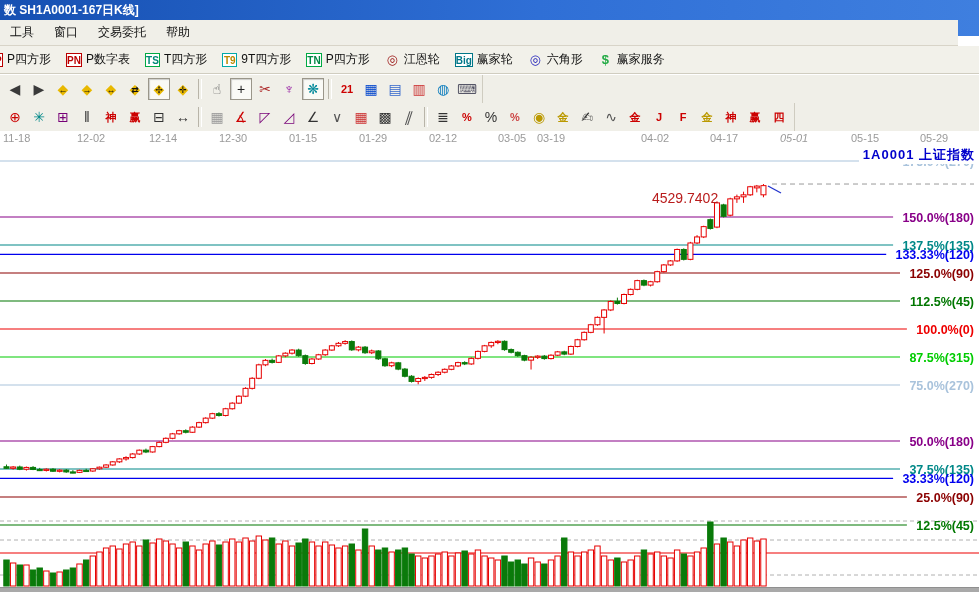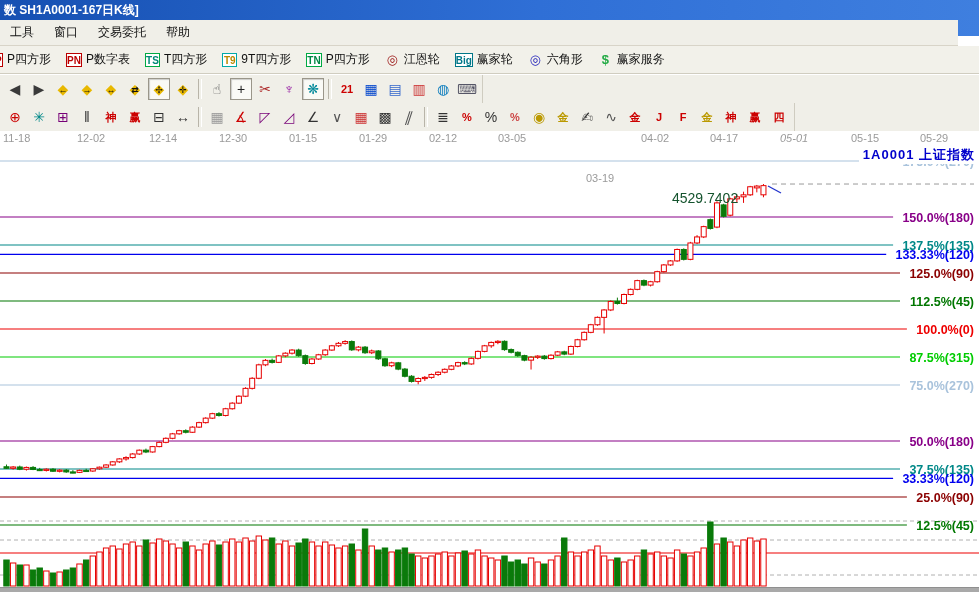--- a/index.html
+++ b/index.html
@@ -31,21 +31,21 @@
   .ibtn .overlay{position:absolute;left:0;top:1px;width:100%;font-size:9px;line-height:20px;color:#111;font-weight:bold;}
   .ibtn.tiny{font-size:11px;font-weight:bold;}
   .ibtn.slant{transform:skewX(-18deg);}
   .isep{width:2px;height:20px;margin:0 3px;border-left:1px solid #b8b4a8;border-right:1px solid #fff;}
   
   #chart-wrap{position:absolute;left:0;top:131px;width:979px;height:456px;background:#fff;}
   #chart-svg{position:absolute;left:0;top:0;}
   .date-label{position:absolute;top:1px;font-size:11px;color:#9a9a9a;}
   #symbol-label{position:absolute;top:15px;right:4px;font-size:13px;font-weight:bold;color:#0000cc;
                 letter-spacing:1px;background:#fff;padding-left:4px;}
-  #price-annotation{position:absolute;left:672px;top:59px;font-size:14px;color:#14532d;}
+  #price-annotation{position:absolute;left:652px;top:59px;font-size:14px;color:#b91c1c;}
   .bottomstrip{position:absolute;left:0;top:587px;width:979px;height:5px;background:#a9a9a9;border-top:1px solid #8f8f8f;}
 </style>
 </head>
 <body>
 
 <div id="screen">
 
   <div class="titlebar">
     <span>数  SH1A0001-167日K线]</span>
   </div>
@@ -544,21 +544,21 @@
       </svg>
     <div id="date-axis">
         <span class="date-label" style="left: 3px;">11-18</span>
         <span class="date-label" style="left: 77px;">12-02</span>
         <span class="date-label" style="left: 149px;">12-14</span>
         <span class="date-label" style="left: 219px;">12-30</span>
         <span class="date-label" style="left: 289px;">01-15</span>
         <span class="date-label" style="left: 359px;">01-29</span>
         <span class="date-label" style="left: 429px;">02-12</span>
         <span class="date-label" style="left: 498px;">03-05</span>
-        <span class="date-label" style="left: 586px; margin-top: 40px;">03-19</span>
+        <span class="date-label" style="left: 537px;">03-19</span>
         <span class="date-label" style="left: 641px;">04-02</span>
         <span class="date-label" style="left: 710px;">04-17</span>
         <span class="date-label" style="left: 780px; font-style: italic;">05-01</span>
         <span class="date-label" style="left: 851px;">05-15</span>
         <span class="date-label" style="left: 920px;">05-29</span>
       </div>
     <div id="symbol-label">1A0001  上证指数</div>
     <div id="price-annotation">4529.7402</div>
   </div>
 

